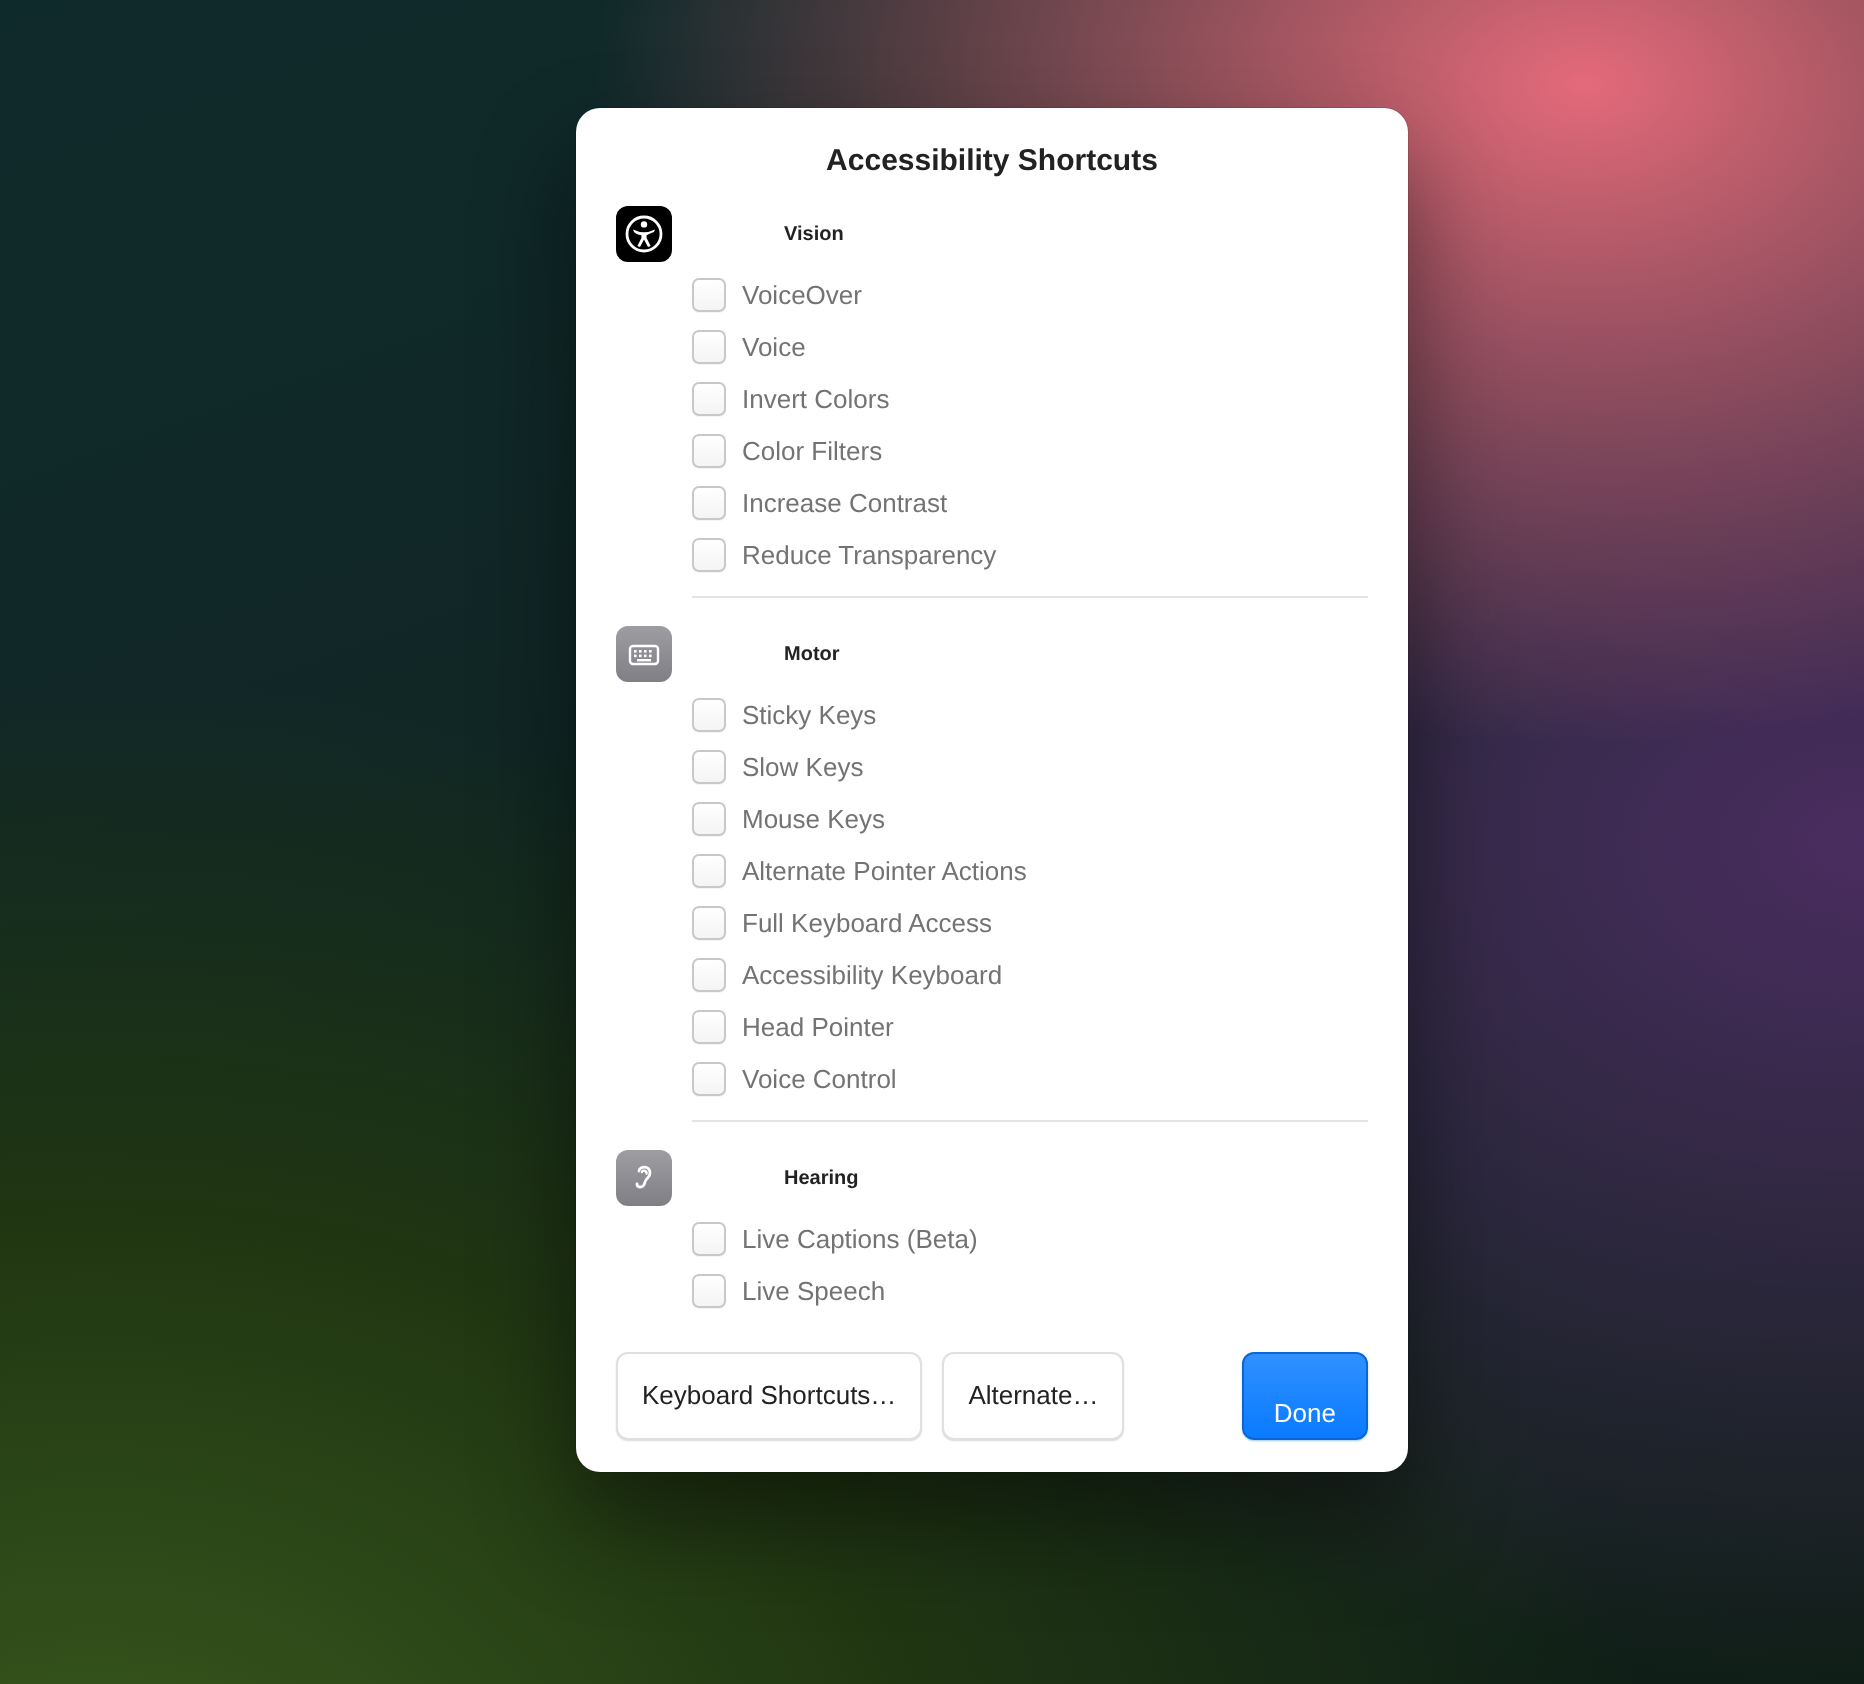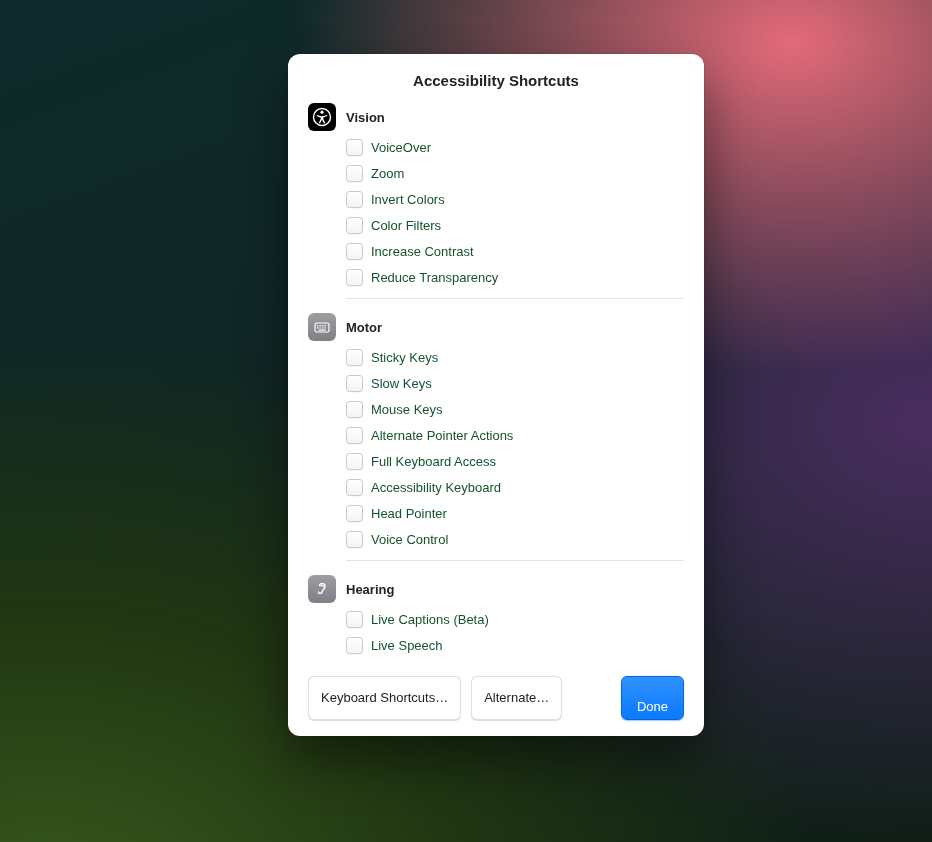--- a/index.html
+++ b/index.html
@@ -51,35 +51,36 @@
     width: 28px;
     height: 28px;
     border-radius: 6px;
     display: flex;
     align-items: center;
     justify-content: center;
     flex-shrink: 0;
   }
   .section-title {
     font-weight: 700;
-    font-size: 13px;
+    font-size: 10px;
+    margin-left: 46px;
   }
   .options {
     padding-left: 38px;
     display: flex;
     flex-direction: column;
     gap: 9px;
     margin-bottom: 4px;
   }
   .option {
     display: flex;
     align-items: center;
     gap: 8px;
     font-size: 13px;
-    color: #14532d;
+    color: #737373;
   }
   .checkbox {
     width: 15px;
     height: 15px;
     border: 1px solid #c8c8c8;
     border-radius: 3.5px;
     background: linear-gradient(#ffffff, #f4f4f4);
     box-shadow: inset 0 0.5px 0 rgba(255,255,255,0.8), 0 0.5px 0.5px rgba(0,0,0,0.05);
     flex-shrink: 0;
   }
@@ -134,21 +135,21 @@
       </div>
       <div class="section-title">Vision</div>
     </div>
     <div class="options">
       <label class="option">
           <span class="checkbox"></span>
           <span>VoiceOver</span>
         </label>
       <label class="option">
           <span class="checkbox"></span>
-          <span>Zoom</span>
+          <span>Voice</span>
         </label>
       <label class="option">
           <span class="checkbox"></span>
           <span>Invert Colors</span>
         </label>
       <label class="option">
           <span class="checkbox"></span>
           <span>Color Filters</span>
         </label>
       <label class="option">

